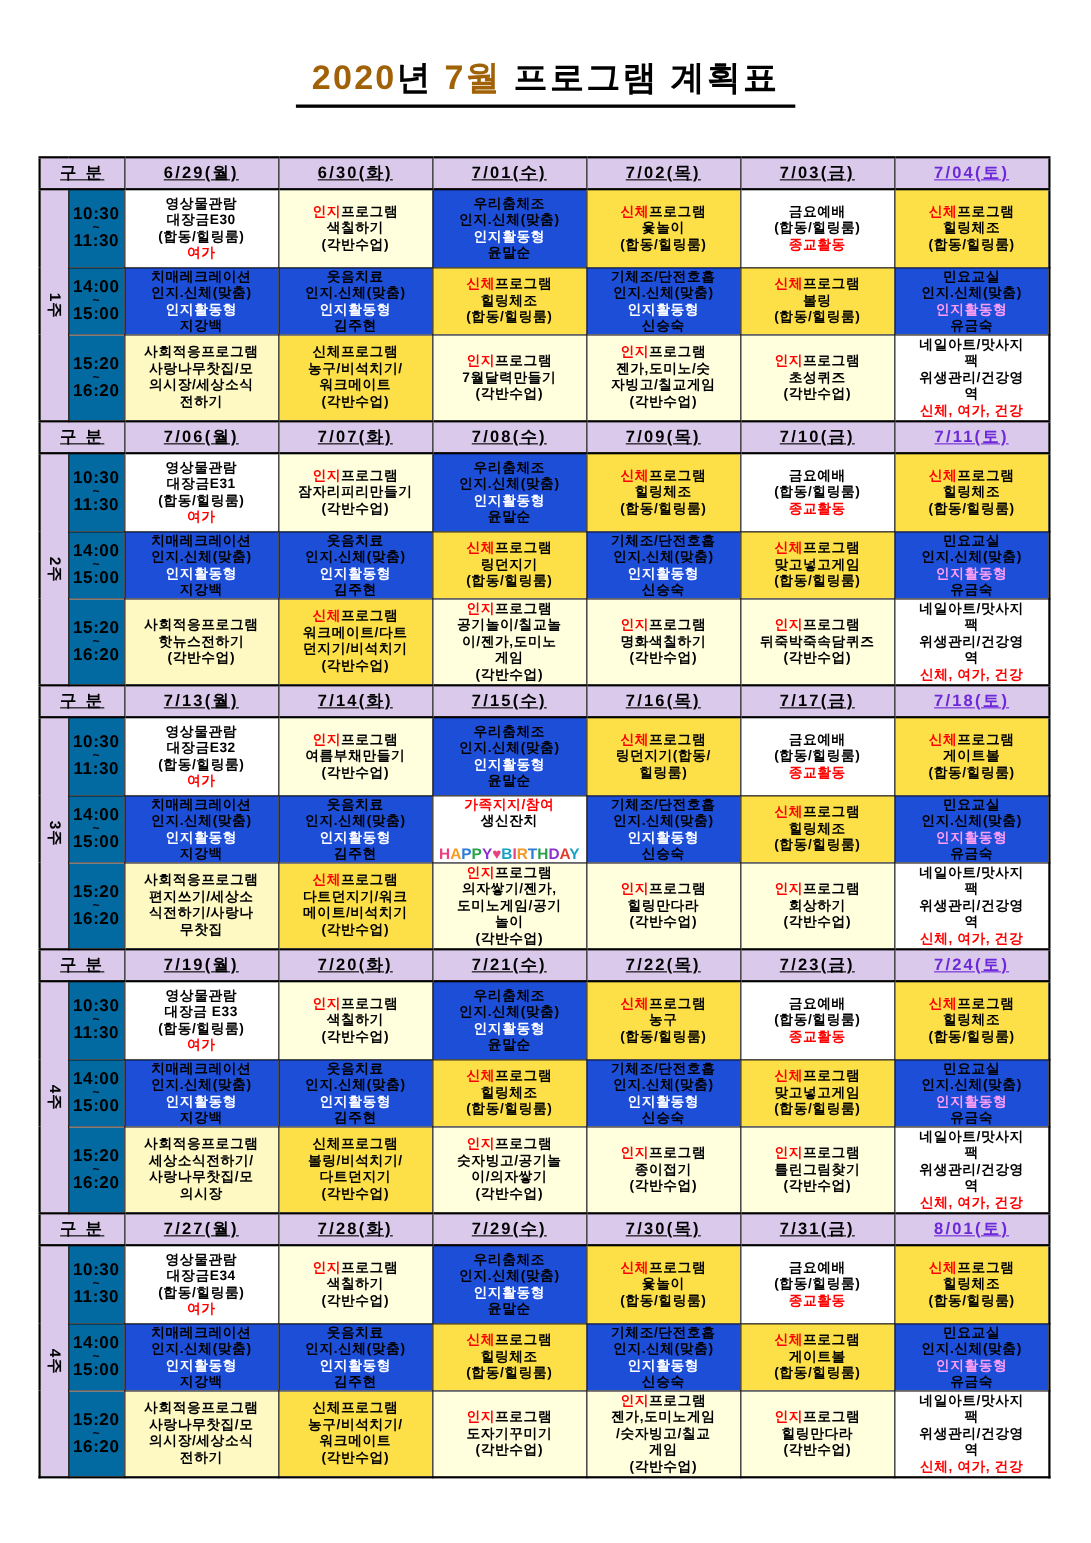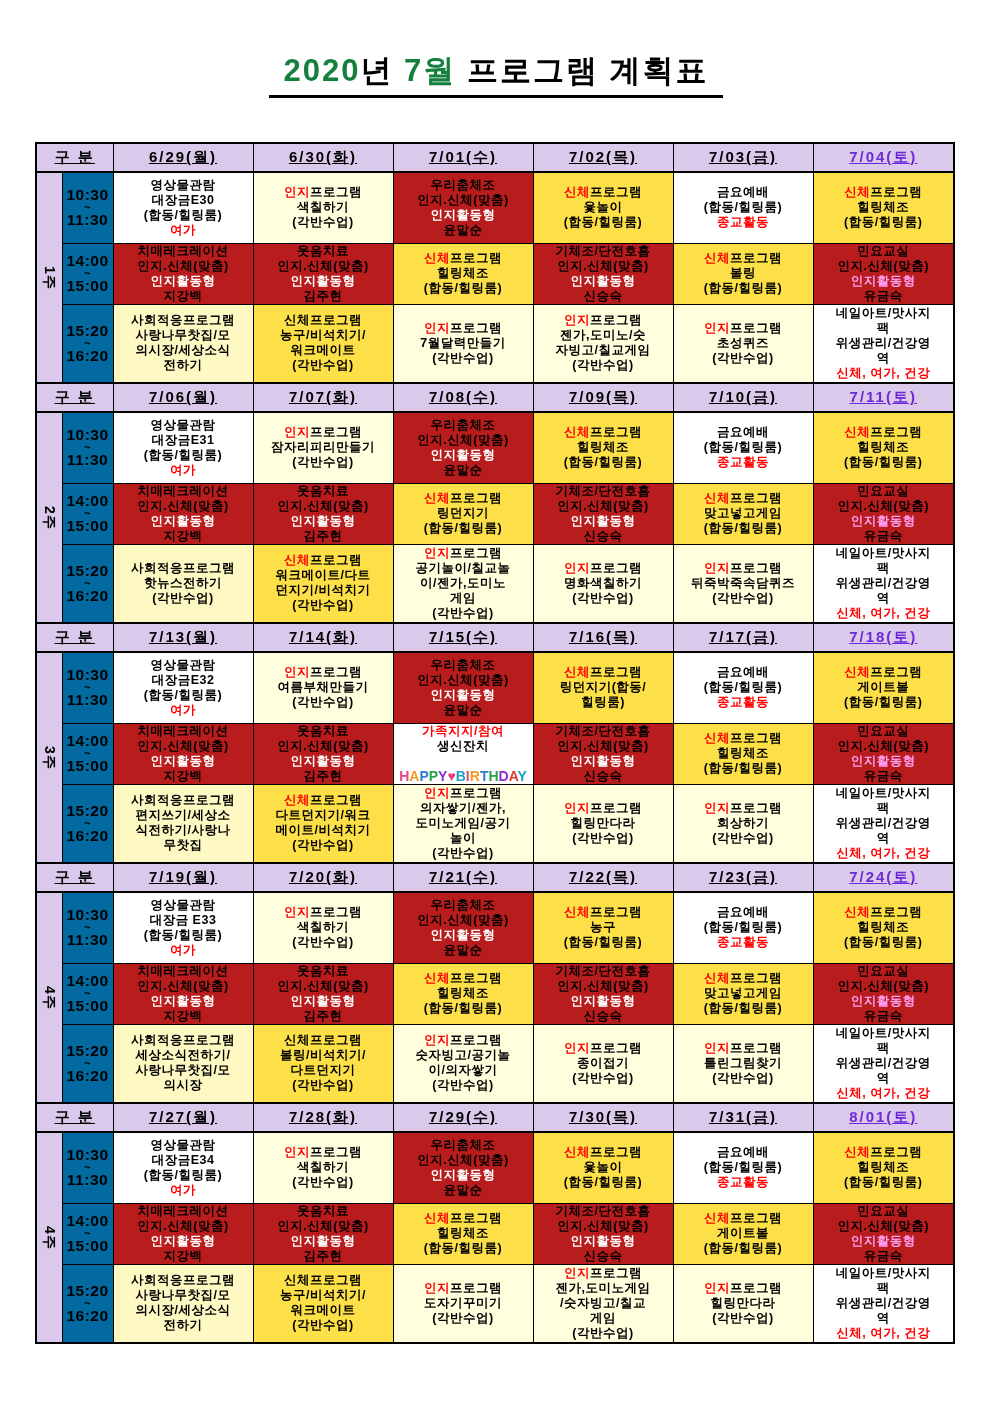--- a/index.html
+++ b/index.html
@@ -6,21 +6,21 @@
   body{
     width:992px;height:1403px;overflow:hidden;background:#ffffff;
     font-family:"Liberation Sans","DejaVu Sans",sans-serif;
     -webkit-font-smoothing:antialiased;
   }
   .title-wrap{text-align:center;margin-top:50px;}
   .title{
     display:inline-block;font-size:31px;font-weight:bold;letter-spacing:2px;
     border-bottom:3px solid #000;padding:0 14px 3px 14px;white-space:nowrap;
   }
-  .t-m{color:#15803d;}
+  .t-m{color:#a16207;}
   .t-k{color:#000;}
   table.sched{
     border-collapse:collapse;table-layout:fixed;
     margin:44px 0 0 35px;border:2px solid #000;
   }
   table.sched td{
     border:1px solid #000;text-align:center;vertical-align:middle;
     padding:0;overflow:hidden;
   }
   tr.hdr td{
@@ -35,21 +35,21 @@
     white-space:nowrap;letter-spacing:1px;
   }
   td.time{background:#0369a1;font-size:15.5px;font-weight:bold;letter-spacing:0.5px;}
   td.time .tilde{font-size:11px;line-height:7px;}
   tr.r0{height:71px;} tr.r1{height:61px;} tr.r2{height:79px;}
   td.cell{font-size:12.5px;font-weight:bold;line-height:15px;padding:2px 0;}
   .line{white-space:nowrap;letter-spacing:0.5px;}
   .line.party{letter-spacing:0;font-size:14px;font-weight:bold;}
   .bg-w{background:#FFFFFF;}
   .bg-y{background:#FFFFDE;}
-  .bg-m{background:#b91c1c;}
+  .bg-m{background:#1d4ed8;}
   .bg-b{background:#fde047;}
   .bg-g{background:#fef9c3;}
   .c-k{color:#000000;}
   .c-r{color:#FF0000;}
   .c-w{color:#FFFFFF;}
   .c-p{color:#FF9DF5;}
 </style>
 </head>
 <body>
 

